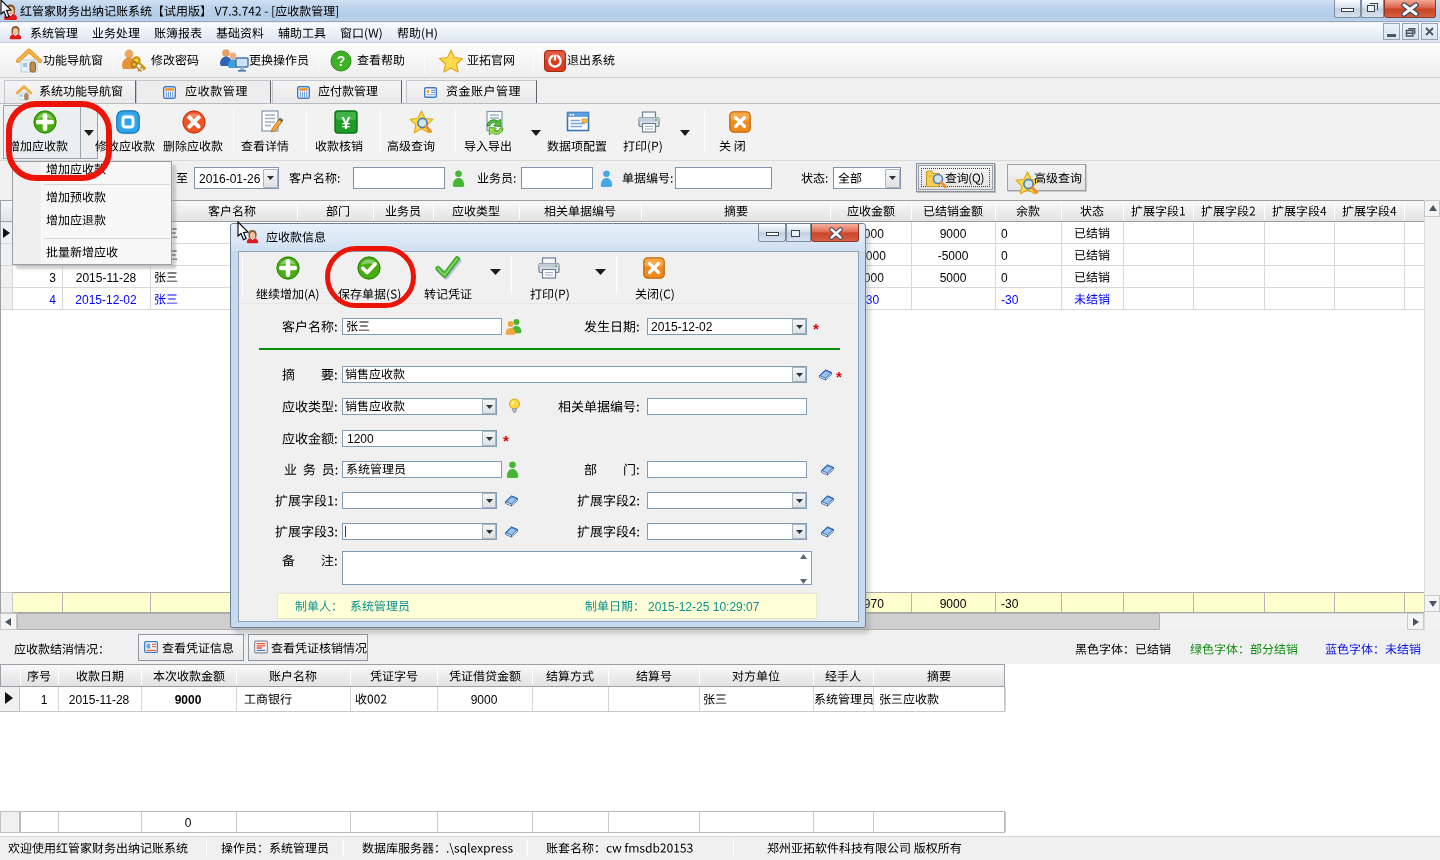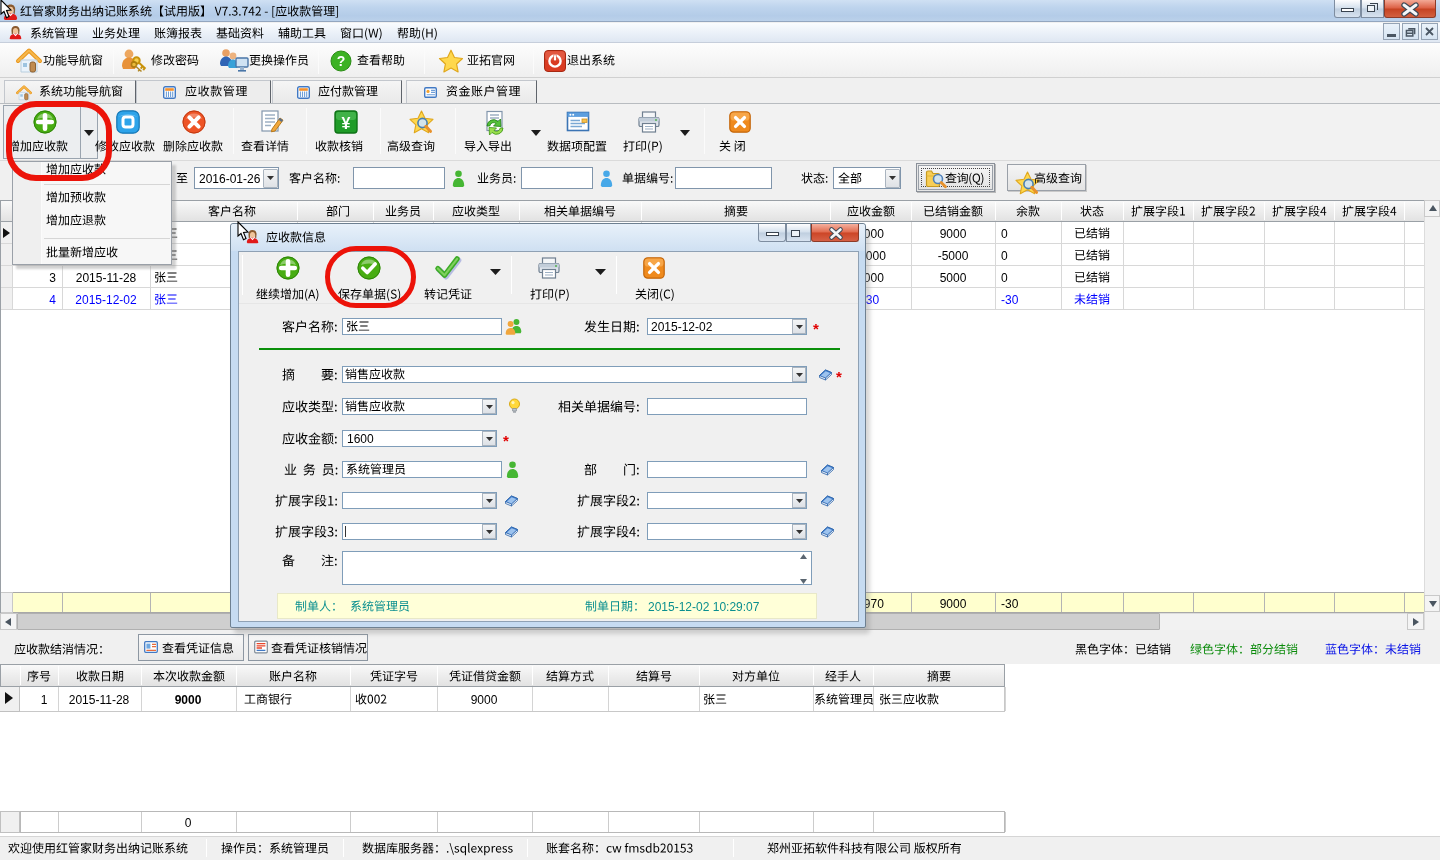--- a/index.html
+++ b/index.html
@@ -1766,21 +1766,21 @@
         <use href="#g71" x="24.0"></use>
         <use href="#g119" x="36.0"></use>
         <use href="#g99" x="48.0"></use>
       </g>
     </svg>
     <div class="a" style="left:342px;top:430px;width:155px;height:17px;background:#fff;border:1px solid #7f9db9"></div>
     <div class="a" style="left:482px;top:431px;width:14px;height:15px;background:linear-gradient(180deg,#f4f5f6,#dde1e6);border:1px solid #aab4bf"></div>
     <svg class="t" style="left:485.5px;top:436.5px" width="7" height="4" viewBox="0 0 7 4">
       <path d="M0 0 H7 L3.5 4 Z" fill="#333"></path>
     </svg>
-    <div class="a" style="left:347px;top:432px;font-size:12px;line-height:14px;color:#000;white-space:pre;">1600</div>
+    <div class="a" style="left:347px;top:432px;font-size:12px;line-height:14px;color:#000;white-space:pre;">1200</div>
     <div class="a" style="left:503px;top:432px;font-size:15px;line-height:17px;color:#e00000;white-space:pre;font-weight:bold;">*</div>
     <svg class="t" style="left:283.7px;top:462.5px" width="55.3" height="16">
       <g fill="#000" transform="scale(1.0833)">
         <use href="#g30" x="0.0"></use>
         <use href="#g4" x="17.4"></use>
         <use href="#g62" x="34.8"></use>
         <use href="#g99" x="46.8"></use>
       </g>
     </svg>
     <div class="a" style="left:342px;top:461px;width:160px;height:17px;background:#fff;border:1px solid #7f9db9"></div>
@@ -1930,18 +1930,18 @@
     </svg>
     <svg class="t" style="left:585.0px;top:600.0px" width="61.0" height="14">
       <g fill="#0a8f8f">
         <use href="#g210" x="0.0"></use>
         <use href="#g100" x="12.0"></use>
         <use href="#g111" x="24.0"></use>
         <use href="#g112" x="36.0"></use>
         <use href="#g133" x="48.0"></use>
       </g>
     </svg>
-    <div class="a" style="left:648px;top:600px;font-size:12px;line-height:14px;color:#0a8f8f;white-space:pre;">2015-12-02 10:29:07</div>
+    <div class="a" style="left:648px;top:600px;font-size:12px;line-height:14px;color:#0a8f8f;white-space:pre;">2015-12-25 10:29:07</div>
     <div class="a" style="left:6px;top:101px;width:106px;height:80px;border:6px solid #ec1309;border-radius:30px"></div>
     <div class="a" style="left:325px;top:246px;width:91px;height:62px;border:5px solid #ec1309;border-radius:31px"></div>
     <svg class="t" style="left:237px;top:222px" width="14" height="21" viewBox="0 0 14 21">
       <path d="M1 0 L11 10 L6.5 10.5 L9 16.5 L6.5 17.7 L4 11.5 L1 14 Z" fill="#fff" stroke="#000" stroke-width="1.1"></path>
     </svg>
   </div>
 </body></html>

